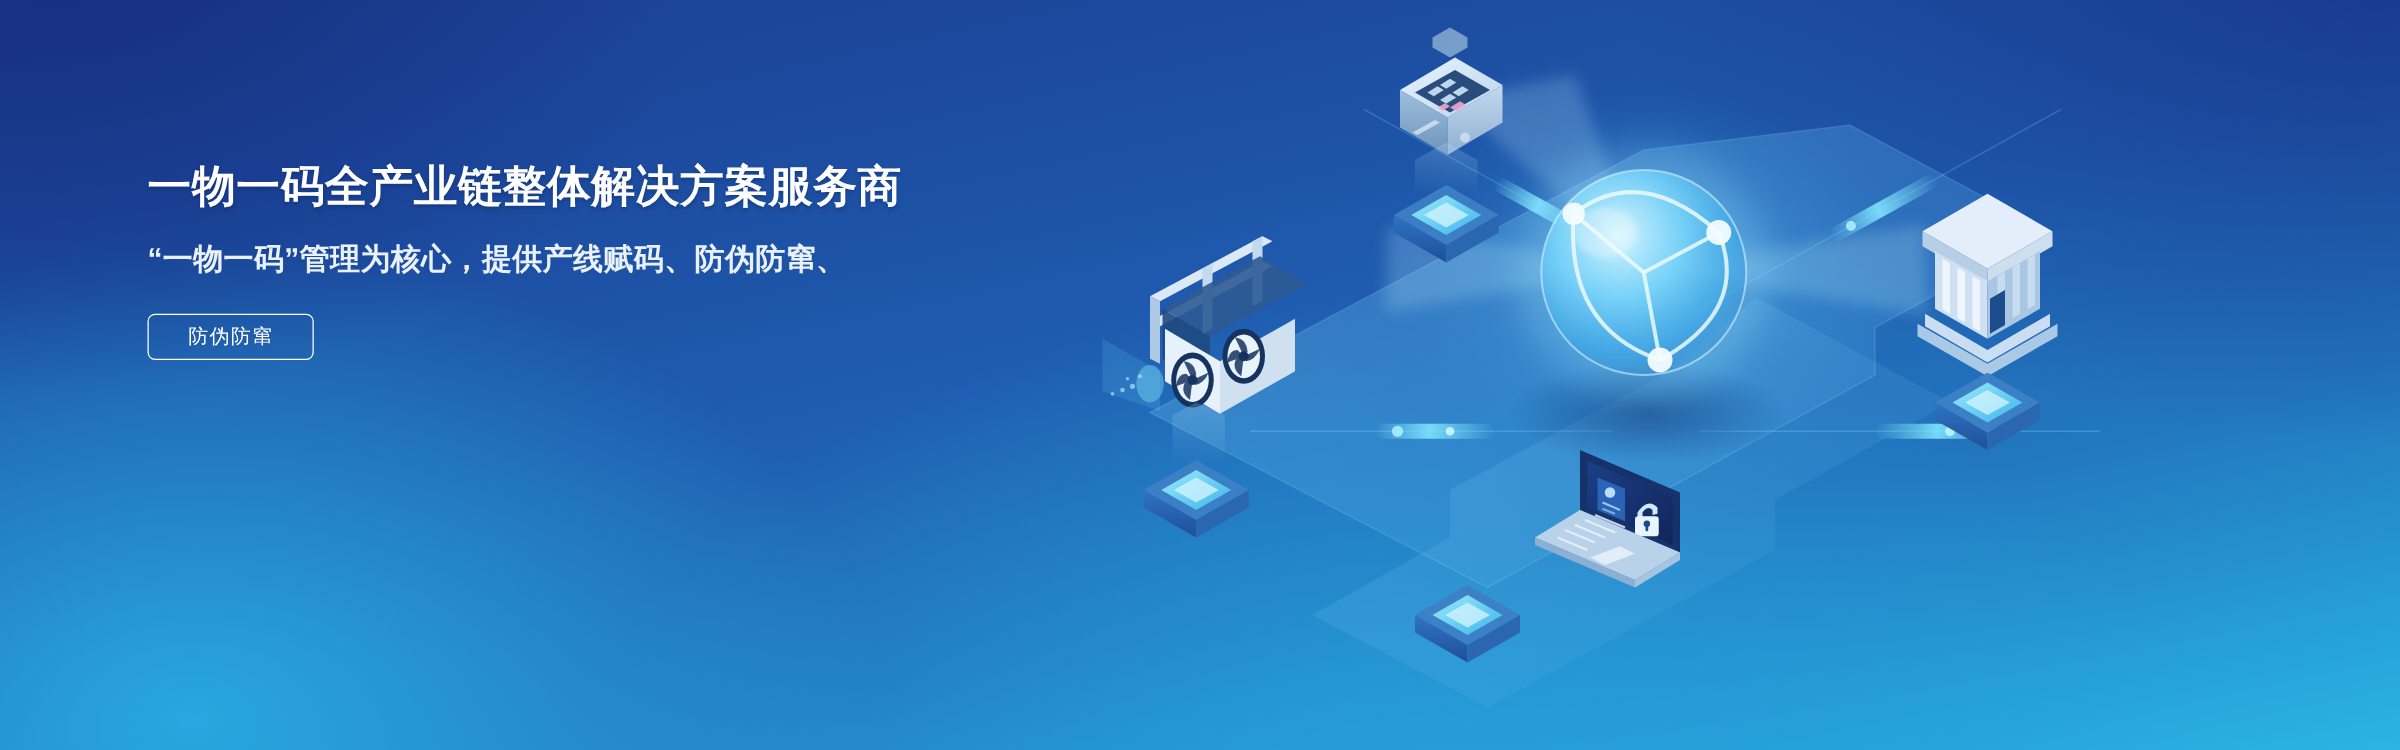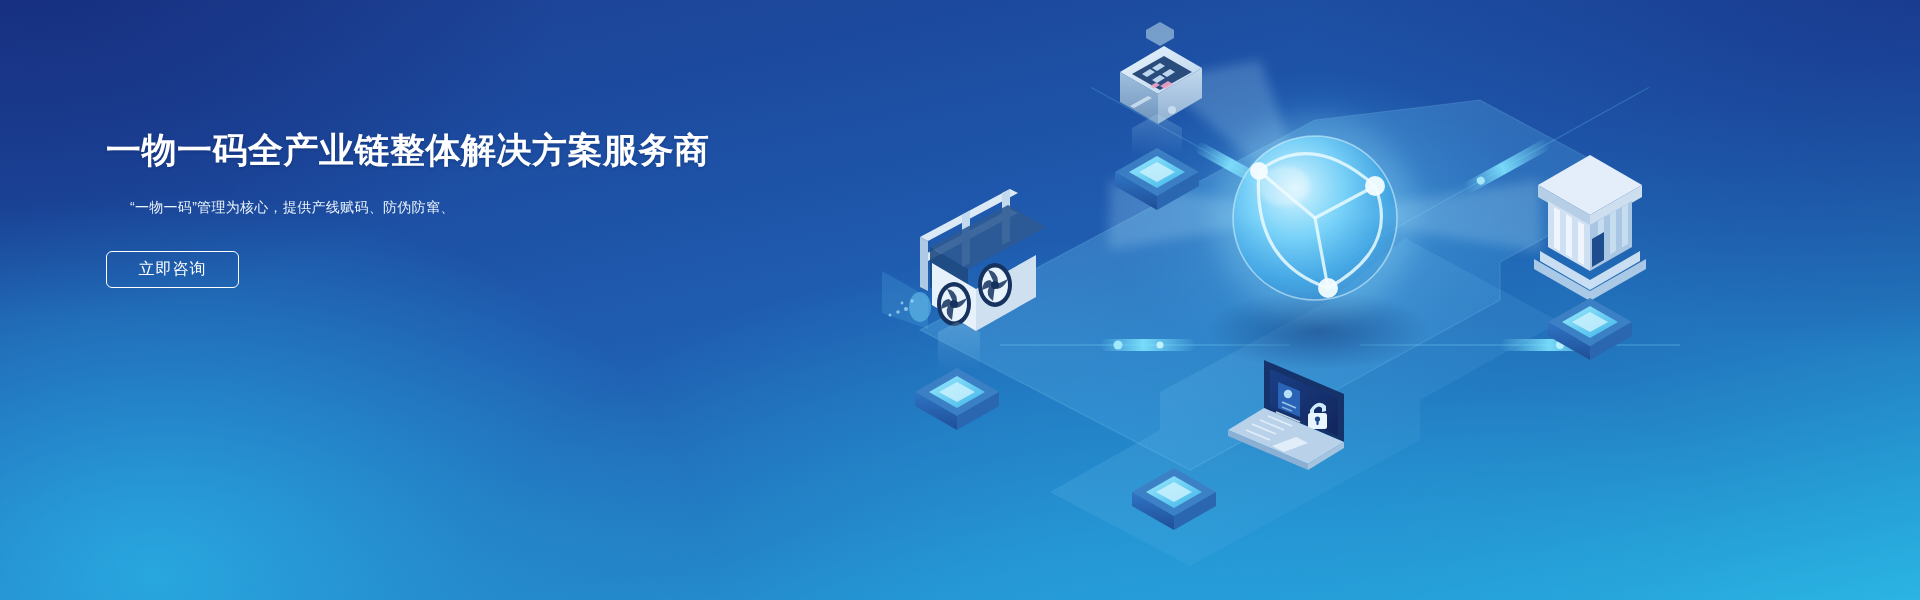--- a/index.html
+++ b/index.html
@@ -26,43 +26,42 @@
     position:absolute; inset:0;
     background:
       radial-gradient(ellipse 760px 520px at 2% -8%, rgba(20,40,120,0.75) 0%, rgba(20,40,120,0) 70%),
       radial-gradient(ellipse 900px 560px at 100% -6%, rgba(22,44,128,0.7) 0%, rgba(22,44,128,0) 70%);
     pointer-events:none;
   }
 
   
   .copy {
     position:absolute;
-    left:106px;
+    left:118px;
     top:128px;
     width:620px;
     z-index:6;
   }
   .headline {
     color:#ffffff;
     font-size:35px;
     font-weight:bold;
     letter-spacing:0.5px;
     line-height:1.25;
     white-space:nowrap;
     text-shadow:0 1px 3px rgba(10,30,80,0.35);
   }
   .subline {
     margin-top:20px;
     color:#e9f2fb;
-    font-size:14px;
+    font-size:24px;
     line-height:31px;
     letter-spacing:0.3px;
-    font-weight:400;
+    font-weight:700;
     white-space:nowrap;
-    margin-left:24px;
   }
   .cta-wrap { margin-top:28px; }
   .cta {
     display:inline-flex;
     align-items:center;
     justify-content:center;
     width:133px;
     height:37px;
     border:1.5px solid #ffffff;
     border-radius:6px;
@@ -92,21 +91,21 @@
 
   <div class="copy">
 
     <div class="headline">一物一码全产业链整体解决方案服务商</div>
 
     <div class="subline">
       <div>“一物一码”管理为核心，提供产线赋码、防伪防窜、</div>
     </div>
 
     <div class="cta-wrap">
-      <button class="cta">立即咨询</button>
+      <button class="cta">防伪防窜</button>
     </div>
   </div>
 
   <div class="art">
     <svg viewBox="0 0 1060 600" xmlns="http://www.w3.org/2000/svg">
       <defs>
         <linearGradient id="plate" x1="0" y1="0" x2="1" y2="1">
           <stop offset="0%" stop-color="#7fd2f5" stop-opacity="0.34"></stop>
           <stop offset="55%" stop-color="#5fb8ee" stop-opacity="0.22"></stop>
           <stop offset="100%" stop-color="#4aa5e6" stop-opacity="0.10"></stop>

